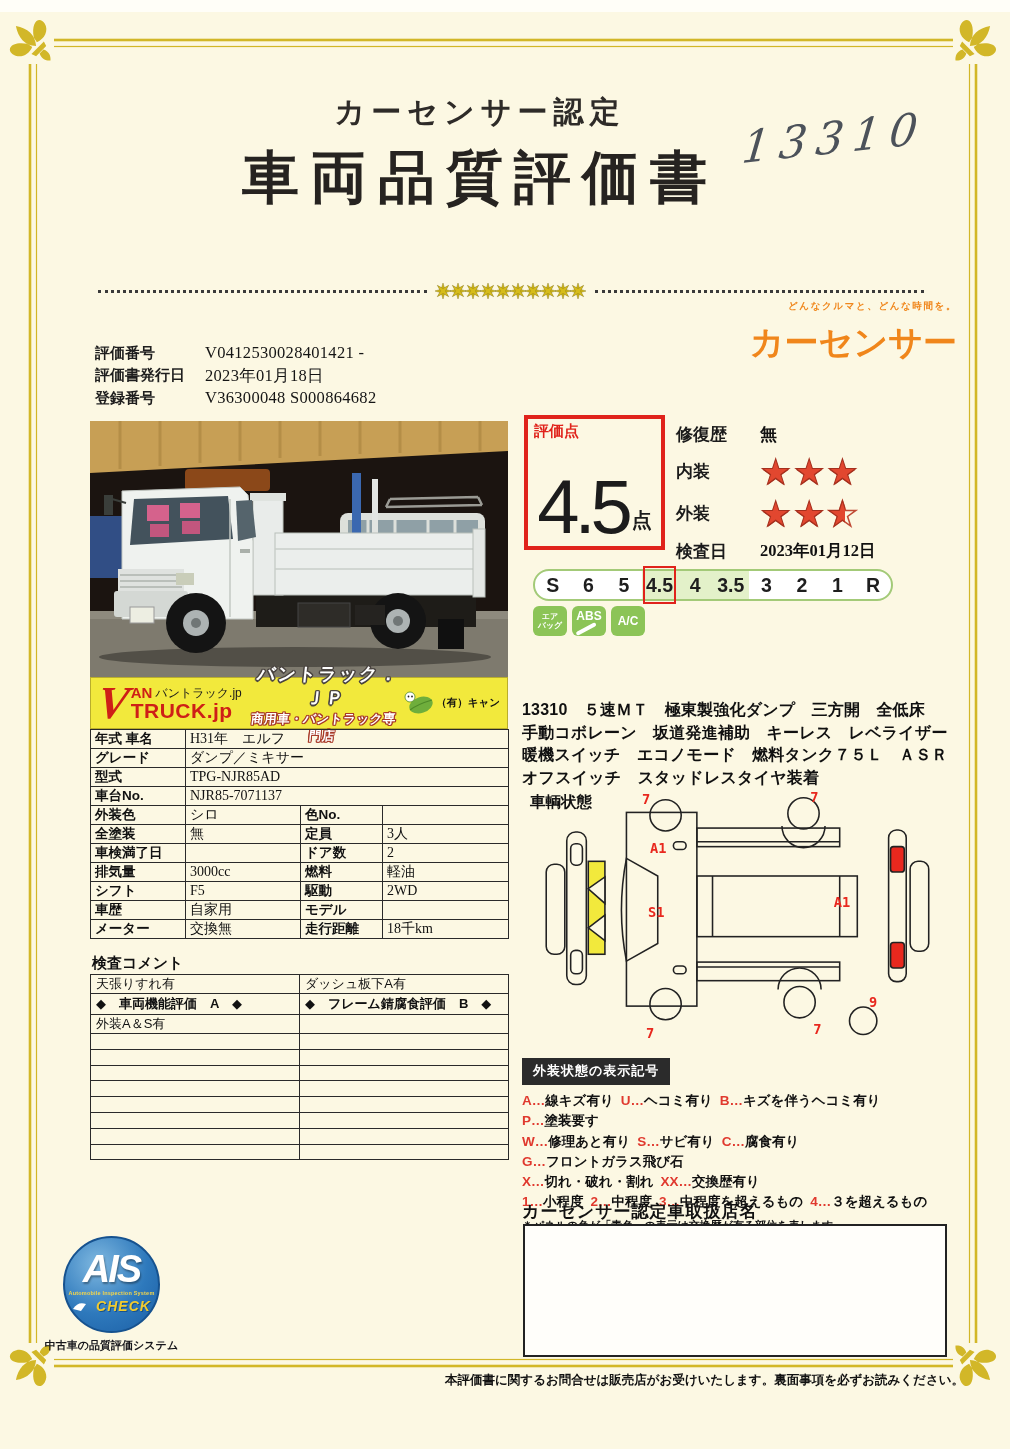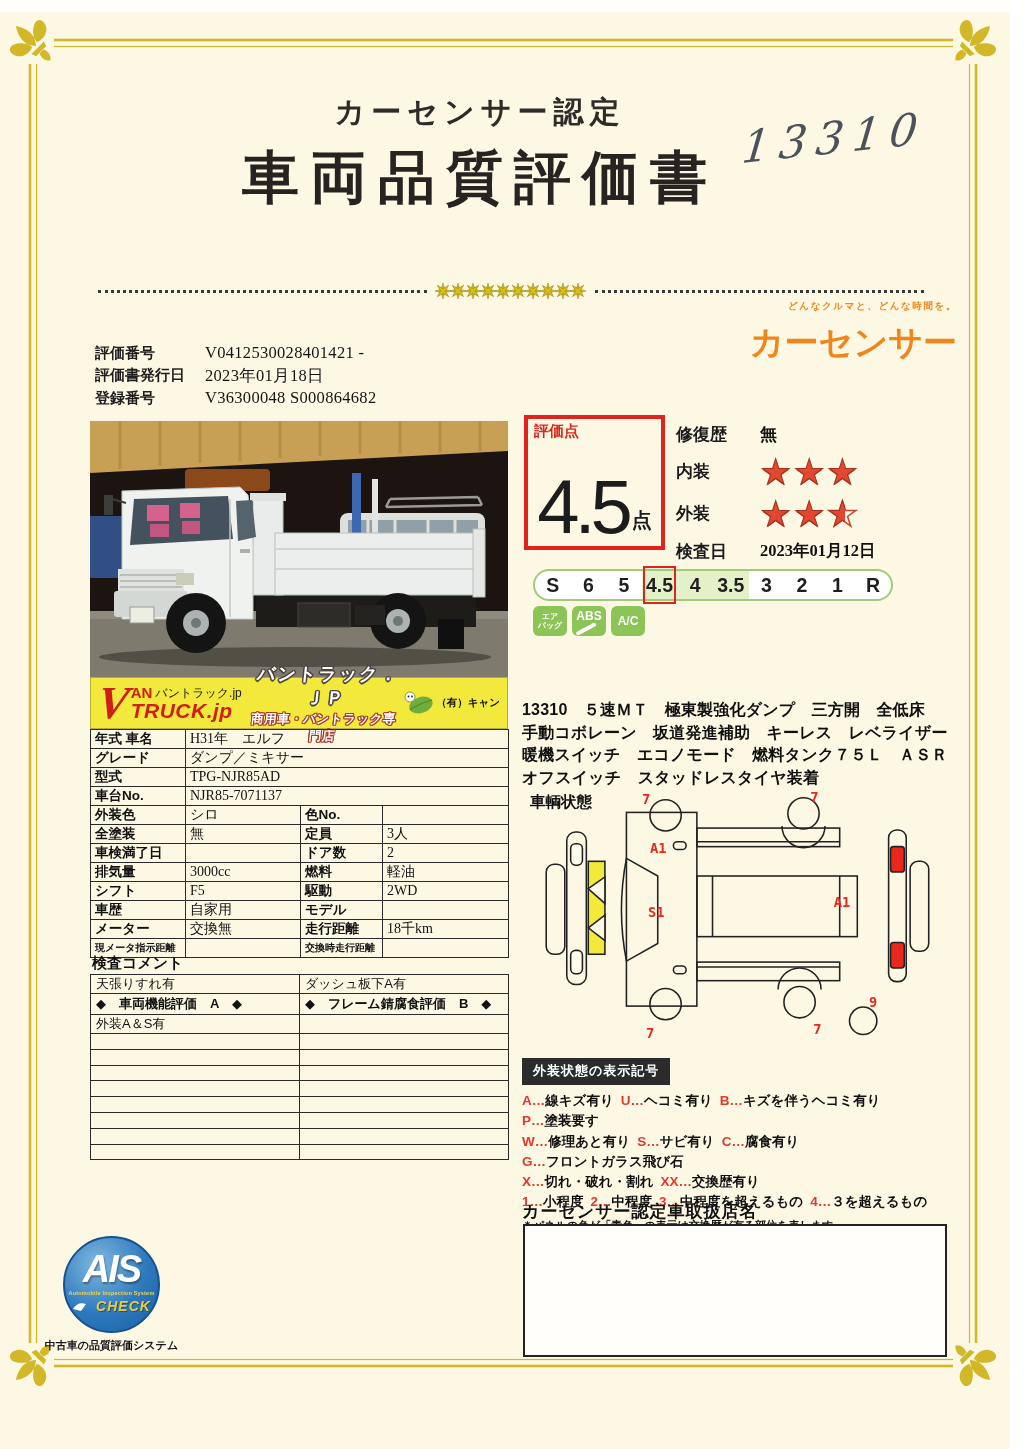--- a/index.html
+++ b/index.html
@@ -41,21 +41,21 @@
   .photo svg { display:block; }
 
   .banner { position:absolute; left:90px; top:677px; width:418px; height:52px; background:#F2E93C;
     border:1px solid #B9AE2C; display:flex; align-items:center; padding:0 7px; }
   .banner-v { font-family:"Liberation Serif","DejaVu Serif",serif; font-style:italic; font-weight:900;
     font-size:46px; color:#CE1F17; line-height:.75; transform:skewX(-8deg); margin-right:2px; }
   .banner-stack { display:flex; flex-direction:column; margin-right:6px; }
   .banner-row1 { display:flex; align-items:center; gap:3px; }
   .banner-an { color:#CE1F17; font-weight:900; font-size:15px; line-height:1; }
   .banner-small { font-size:12px; color:#1a1a1a; font-weight:400; line-height:1; }
-  .banner-truck { color:#CE1F17; font-weight:900; font-style:italic; font-size:21px; line-height:1; letter-spacing:.5px; }
+  .banner-truck { color:#CE1F17; font-weight:900; font-size:21px; line-height:1; letter-spacing:.5px; }
   .banner-center { flex:1; text-align:center; transform:skewX(-6deg); }
   .banner-main { font-size:18px; font-weight:900; color:#fff; letter-spacing:2px;
     text-shadow:-1.5px 0 0 #4A4440,1.5px 0 0 #4A4440,0 -1.5px 0 #4A4440,0 1.5px 0 #4A4440,-1px -1px 0 #4A4440,1px 1px 0 #4A4440,-1px 1px 0 #4A4440,1px -1px 0 #4A4440; }
   .banner-sub { font-size:12.5px; font-weight:900; color:#fff; letter-spacing:.5px; margin-top:1px;
     text-shadow:-1.2px 0 0 #A83A28,1.2px 0 0 #A83A28,0 -1.2px 0 #A83A28,0 1.2px 0 #A83A28,-1px -1px 0 #A83A28,1px 1px 0 #A83A28,-1px 1px 0 #A83A28,1px -1px 0 #A83A28; }
   .banner-right { display:flex; align-items:center; gap:2px; }
   .banner-company { font-size:10.5px; font-weight:700; color:#111; white-space:nowrap; }
 
   
   .vehicle-table { position:absolute; left:90px; top:729px; width:418px; border-collapse:collapse; table-layout:fixed; }
@@ -367,26 +367,20 @@
           <td class="val">自家用</td>
           <td class="lab">モデル</td>
           <td class="val"></td>
         </tr>
         <tr>
           <td class="lab">メーター</td>
           <td class="val">交換無</td>
           <td class="lab">走行距離</td>
           <td class="val">18千km</td>
         </tr>
-        <tr class="small">
-          <td class="lab">現メータ指示距離</td>
-          <td class="val"></td>
-          <td class="lab">交換時走行距離</td>
-          <td class="val"></td>
-        </tr>
       </tbody>
   </table>
 
   <div class="comments-title">検査コメント</div>
   <table class="comments-table">
     <colgroup>
         <col style="width:209px">
         <col style="width:209px">
       </colgroup>
     <tbody id="comments-body">
@@ -558,13 +552,14 @@
     <div class="ais-sub">Automobile Inspection System</div>
     <div class="ais-check-row">
       <svg width="16" height="12" viewBox="0 0 16 12">
         <path d="M1,9 Q6,1 14,4 L9,11 Z" fill="#FFFFFF"></path>
       </svg>
       <span class="ais-check">CHECK</span>
     </div>
   </div>
   <div class="ais-caption">中古車の品質評価システム</div>
 
+  <p class="footer-note">本評価書に関するお問合せは販売店がお受けいたします。裏面事項を必ずお読みください。</p>
 </div>
 
 </body></html>

